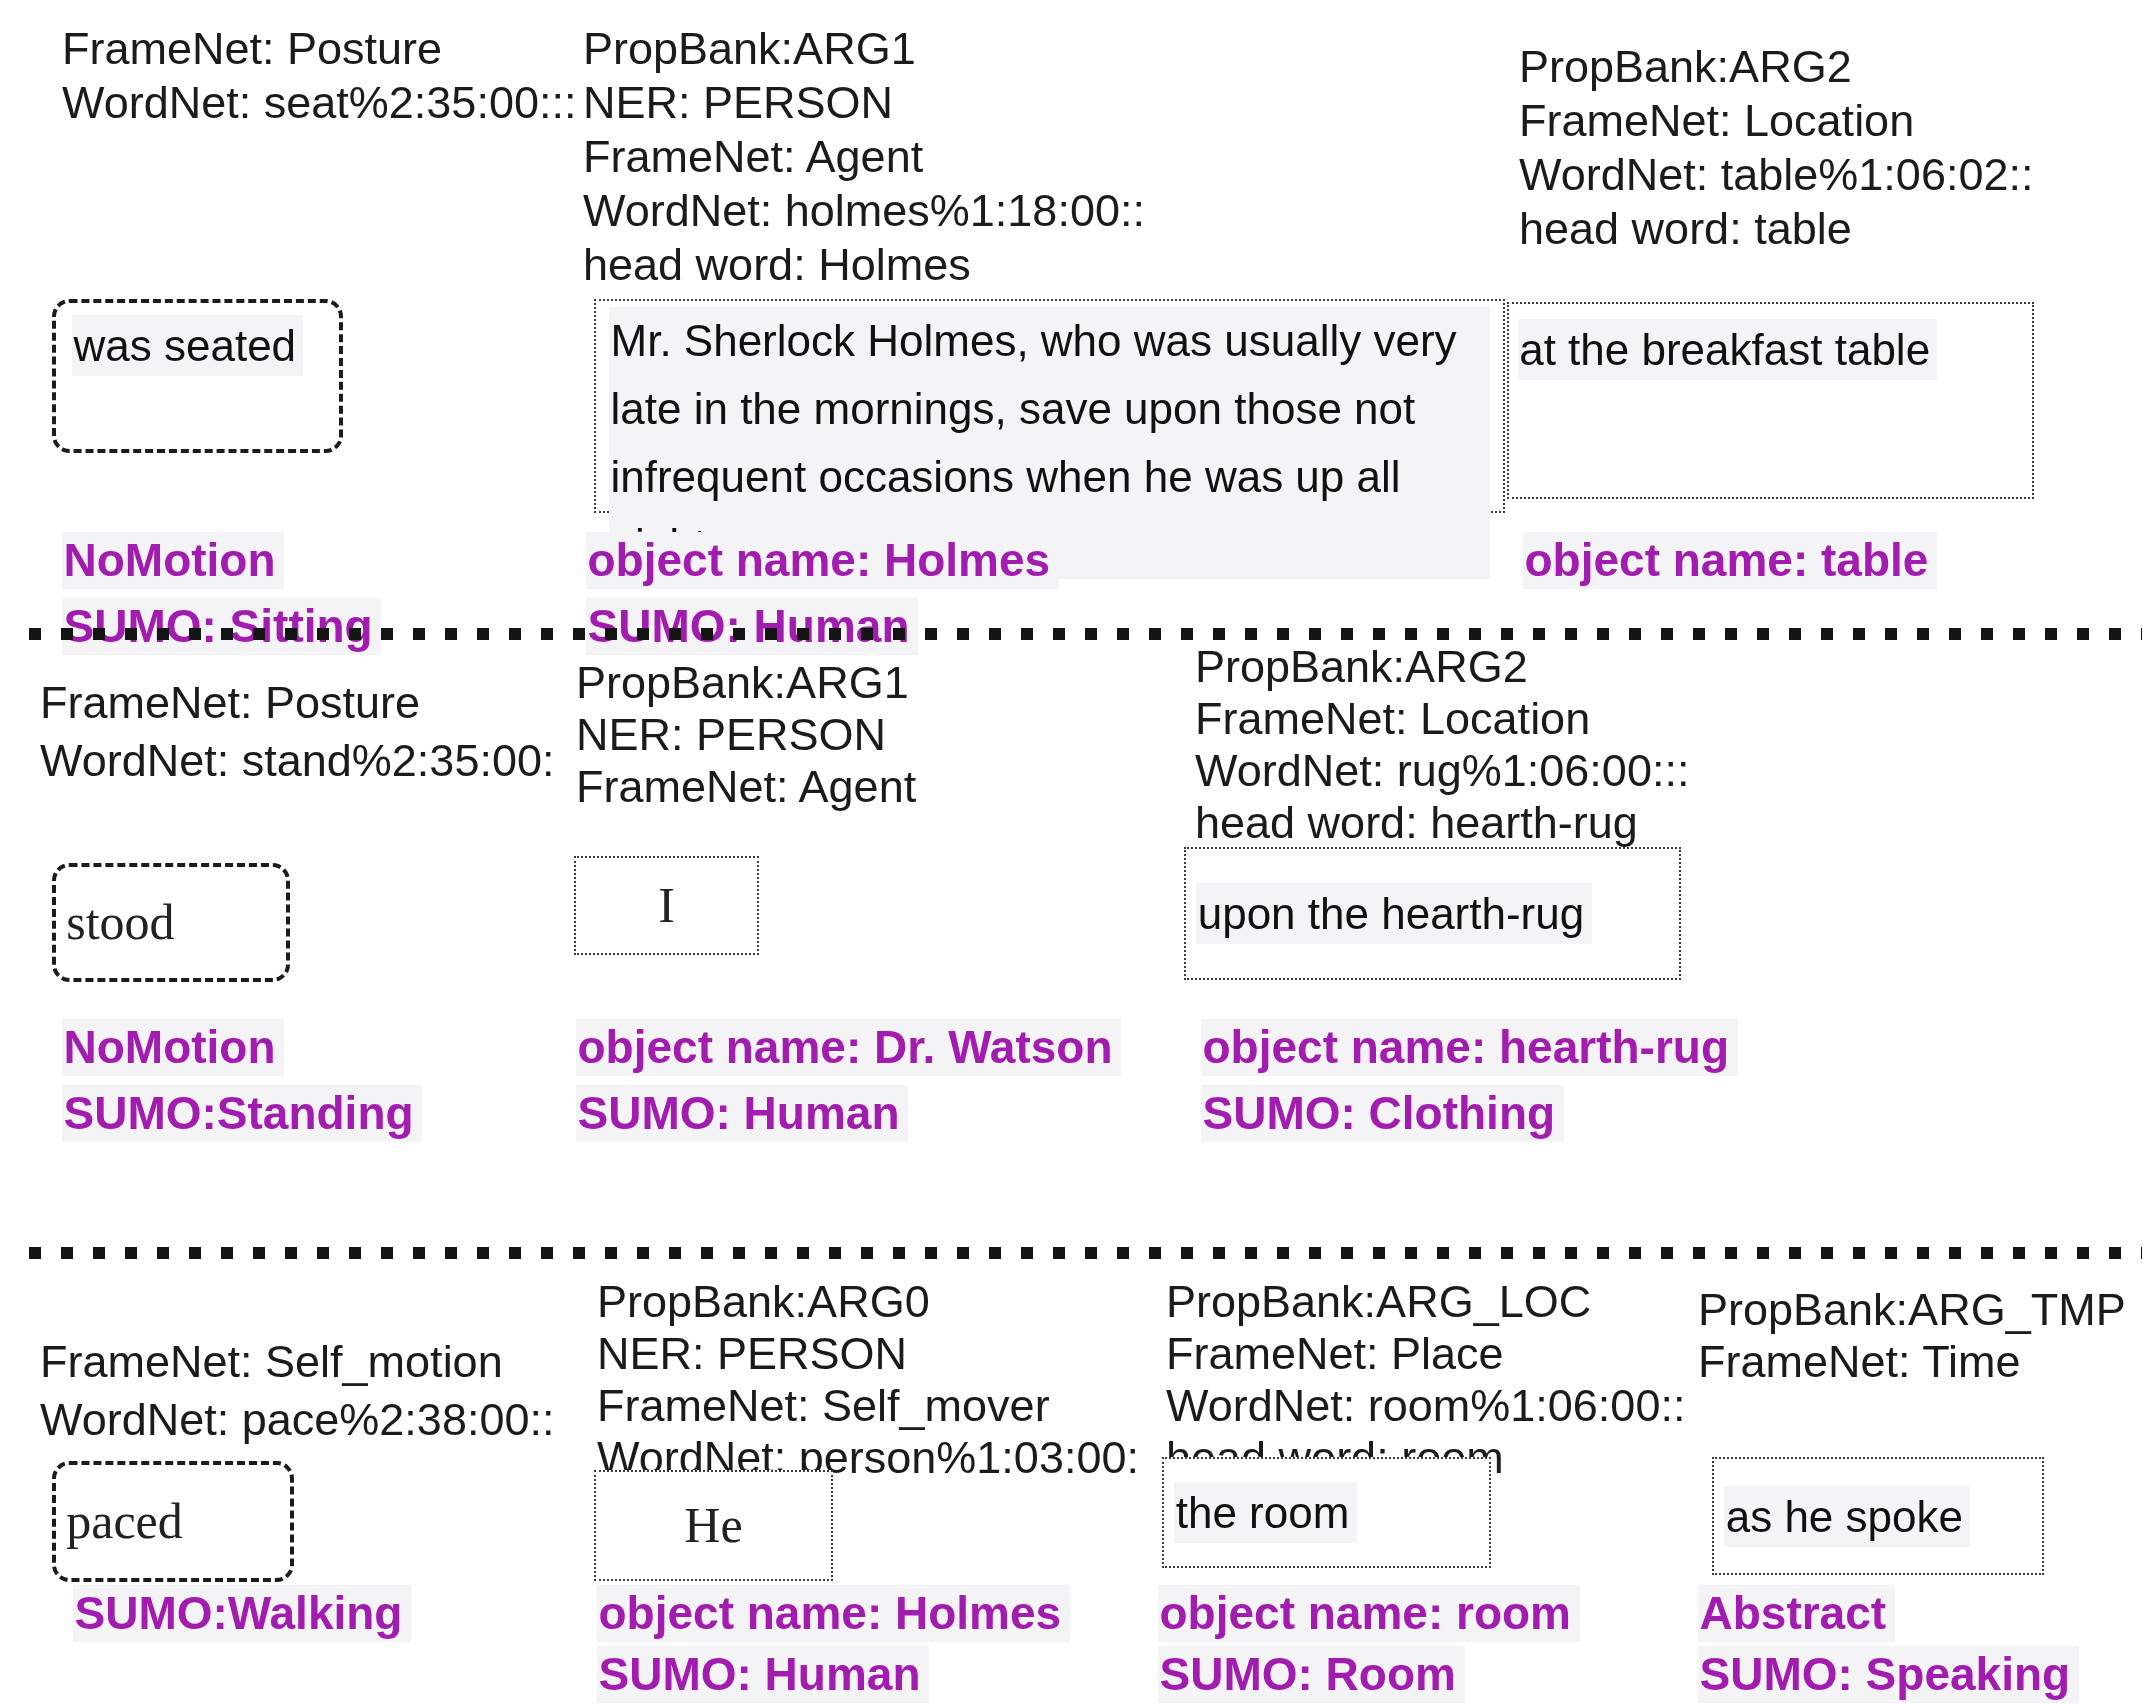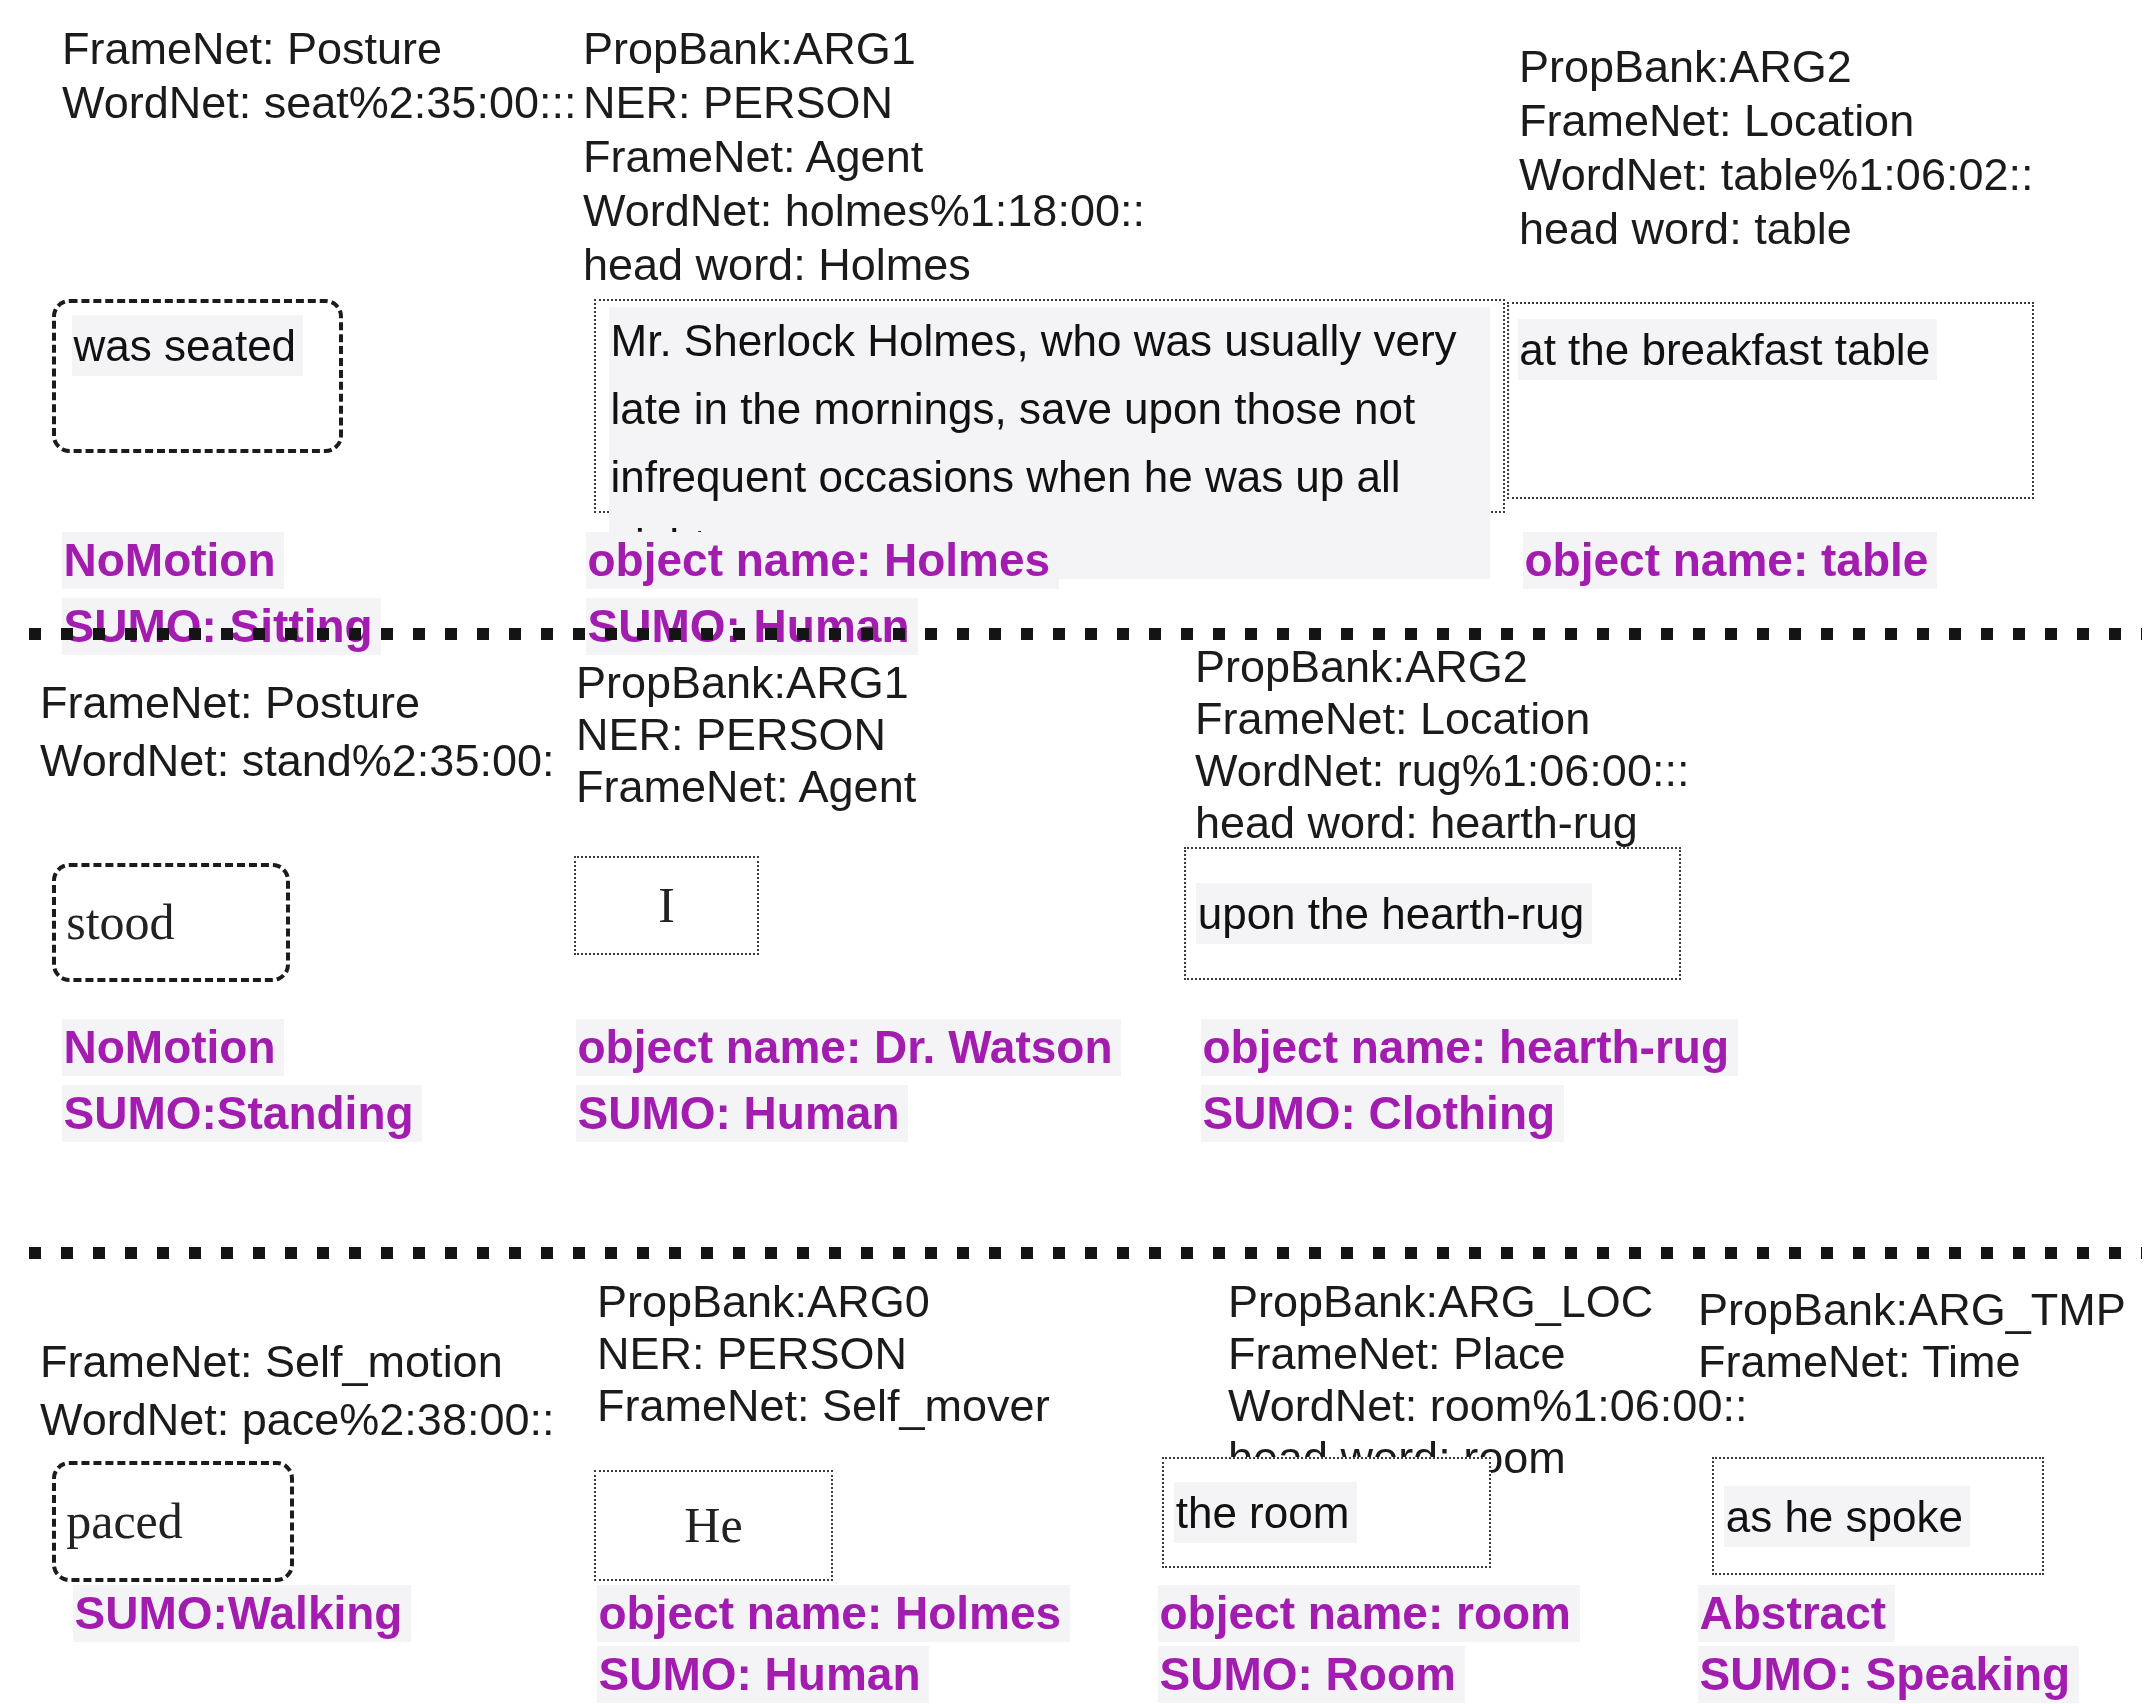--- a/index.html
+++ b/index.html
@@ -156,23 +156,24 @@
 
   <div class="ann lh80" style="left:40px; top:1333px">
     <div>FrameNet: Self_motion</div>
     <div>WordNet: pace%2:38:00::</div>
   </div>
 
   <div class="ann lh72" style="left:597px; top:1276px">
     <div>PropBank:ARG0</div>
     <div>NER: PERSON</div>
     <div>FrameNet: Self_mover</div>
-  </div>
-
-  <div class="ann lh72" style="left:1228px; top:1276px">
+    <div>WordNet: person%1:03:00:</div>
+  </div>
+
+  <div class="ann lh72" style="left:1166px; top:1276px">
     <div>PropBank:ARG_LOC</div>
     <div>FrameNet: Place</div>
     <div>WordNet: room%1:06:00::</div>
     <div>head word: room</div>
   </div>
 
   <div class="ann lh72" style="left:1698px; top:1284px">
     <div>PropBank:ARG_TMP</div>
     <div>FrameNet: Time</div>
   </div>

